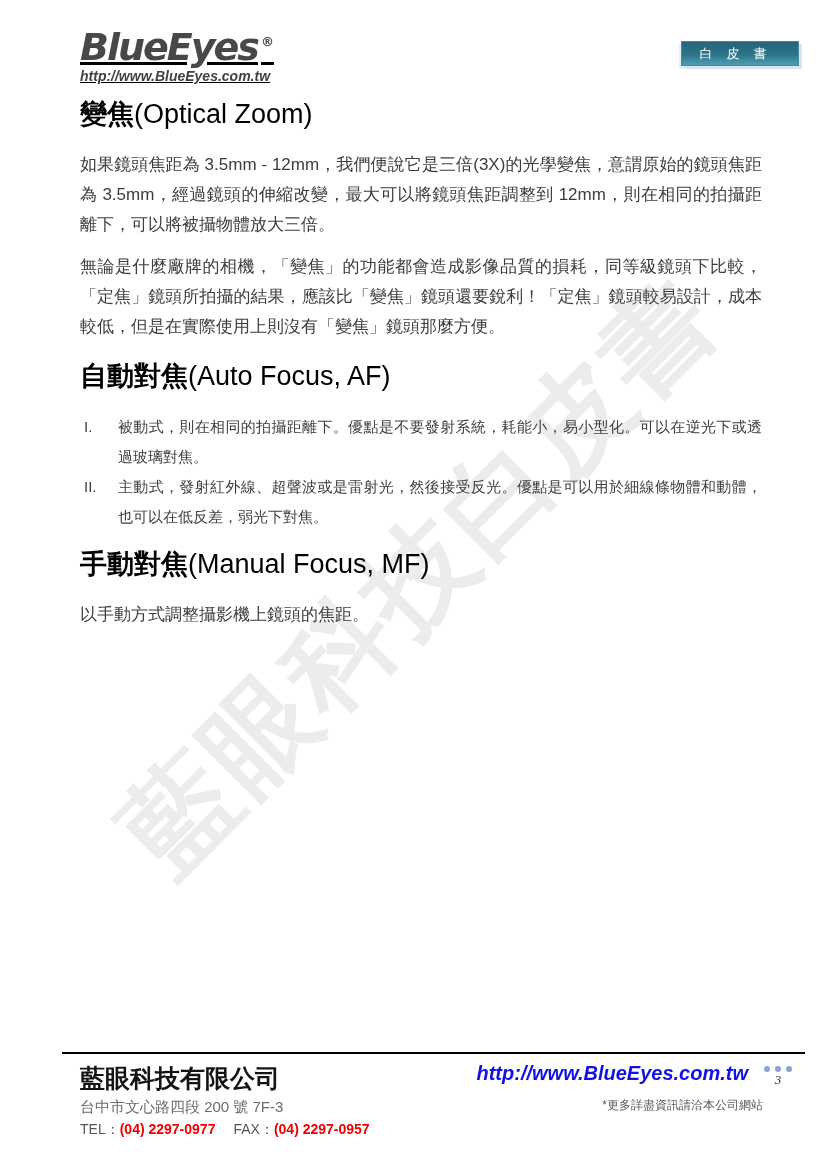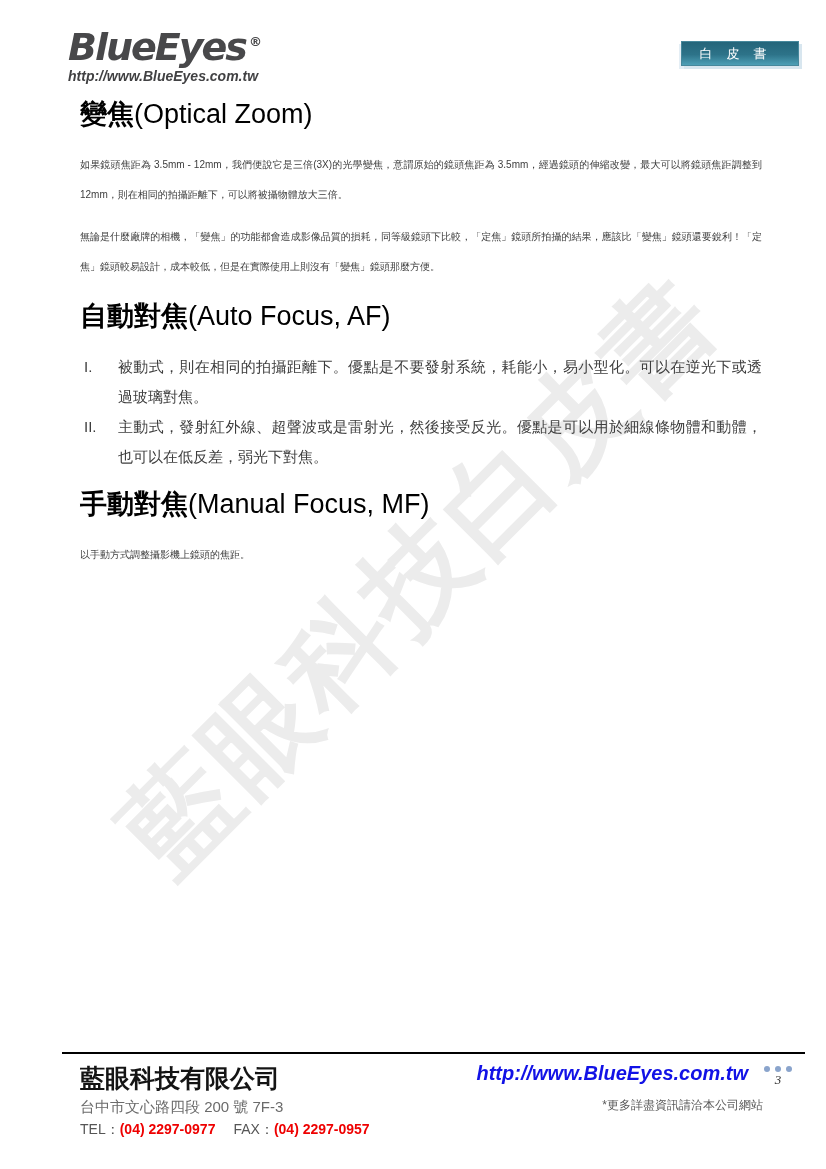--- a/index.html
+++ b/index.html
@@ -20,21 +20,21 @@
     font-size:108px;
     font-weight:bold;
     letter-spacing:4px;
     color:#ececec;
     white-space:nowrap;
     z-index:0;
     user-select:none;
   }
 
   
-  .logo-block { position:absolute; left:68px; top:22px; z-index:2; }
+  .logo-block { position:absolute; left:80px; top:22px; z-index:2;text-decoration:underline; }
   .logo-main {
     font-family:"DejaVu Sans","Liberation Sans",sans-serif;
     font-size:38px; font-weight:900; font-style:italic;
     color:#48484a; letter-spacing:-2px; line-height:40px;
   }
   .logo-reg { font-size:13px; font-weight:700; vertical-align:super; letter-spacing:0; margin-left:3px; }
   .logo-url {
     font-size:14px; font-weight:bold; font-style:italic;
     color:#414143; margin-top:1px; letter-spacing:0;
   }
@@ -54,21 +54,21 @@
     position:absolute; left:80px; top:96px; width:682px; z-index:1;
   }
   h1 {
     font-size:27px; line-height:36px; font-weight:400;
     color:#000000; margin:0 0 18px 0;
   }
   h1 .zh { font-weight:700; }
   h1.h2 { margin-top:16px; }
   h1.h3 { margin-top:14px; }
   p.body {
-    font-size:10px; line-height:30px; color:#3d3d3d;
+    font-size:17px; line-height:30px; color:#3d3d3d;
     text-align:justify; margin:0 0 12px 0;
   }
   .rlist { margin:14px 0 10px 0; }
   .rlist-item { display:flex; font-size:15px; line-height:30px; color:#3d3d3d; }
   .rlist-num { width:38px; flex:0 0 38px; padding-left:4px; }
   .rlist-text { flex:1; text-align:justify; }
 
   
   .footer-rule {
     position:absolute; left:62px; top:1052px; width:743px; height:2px;

